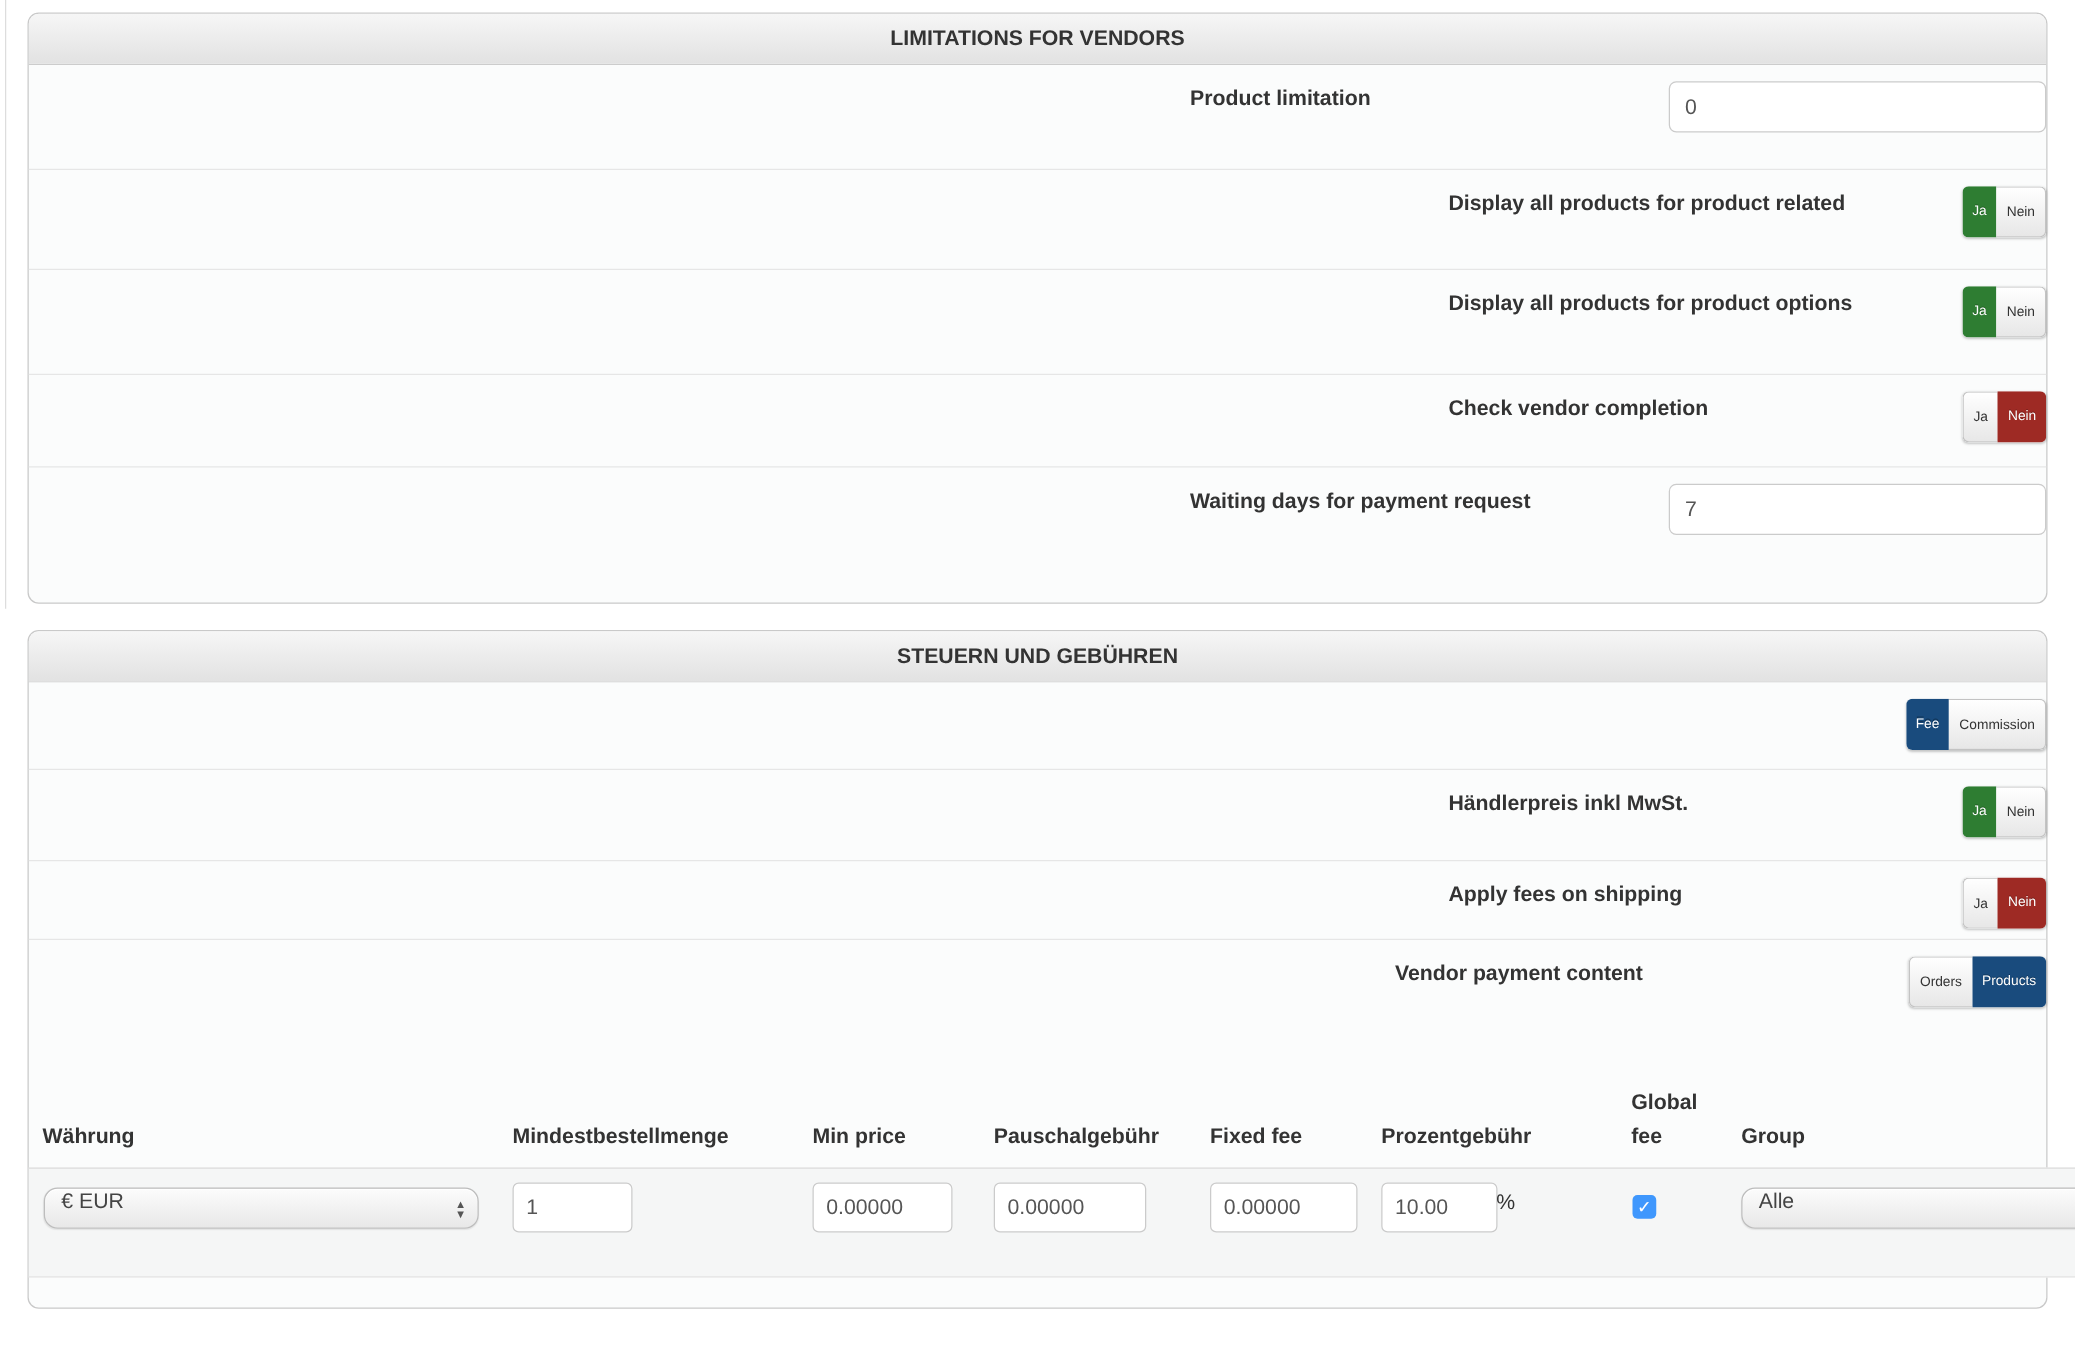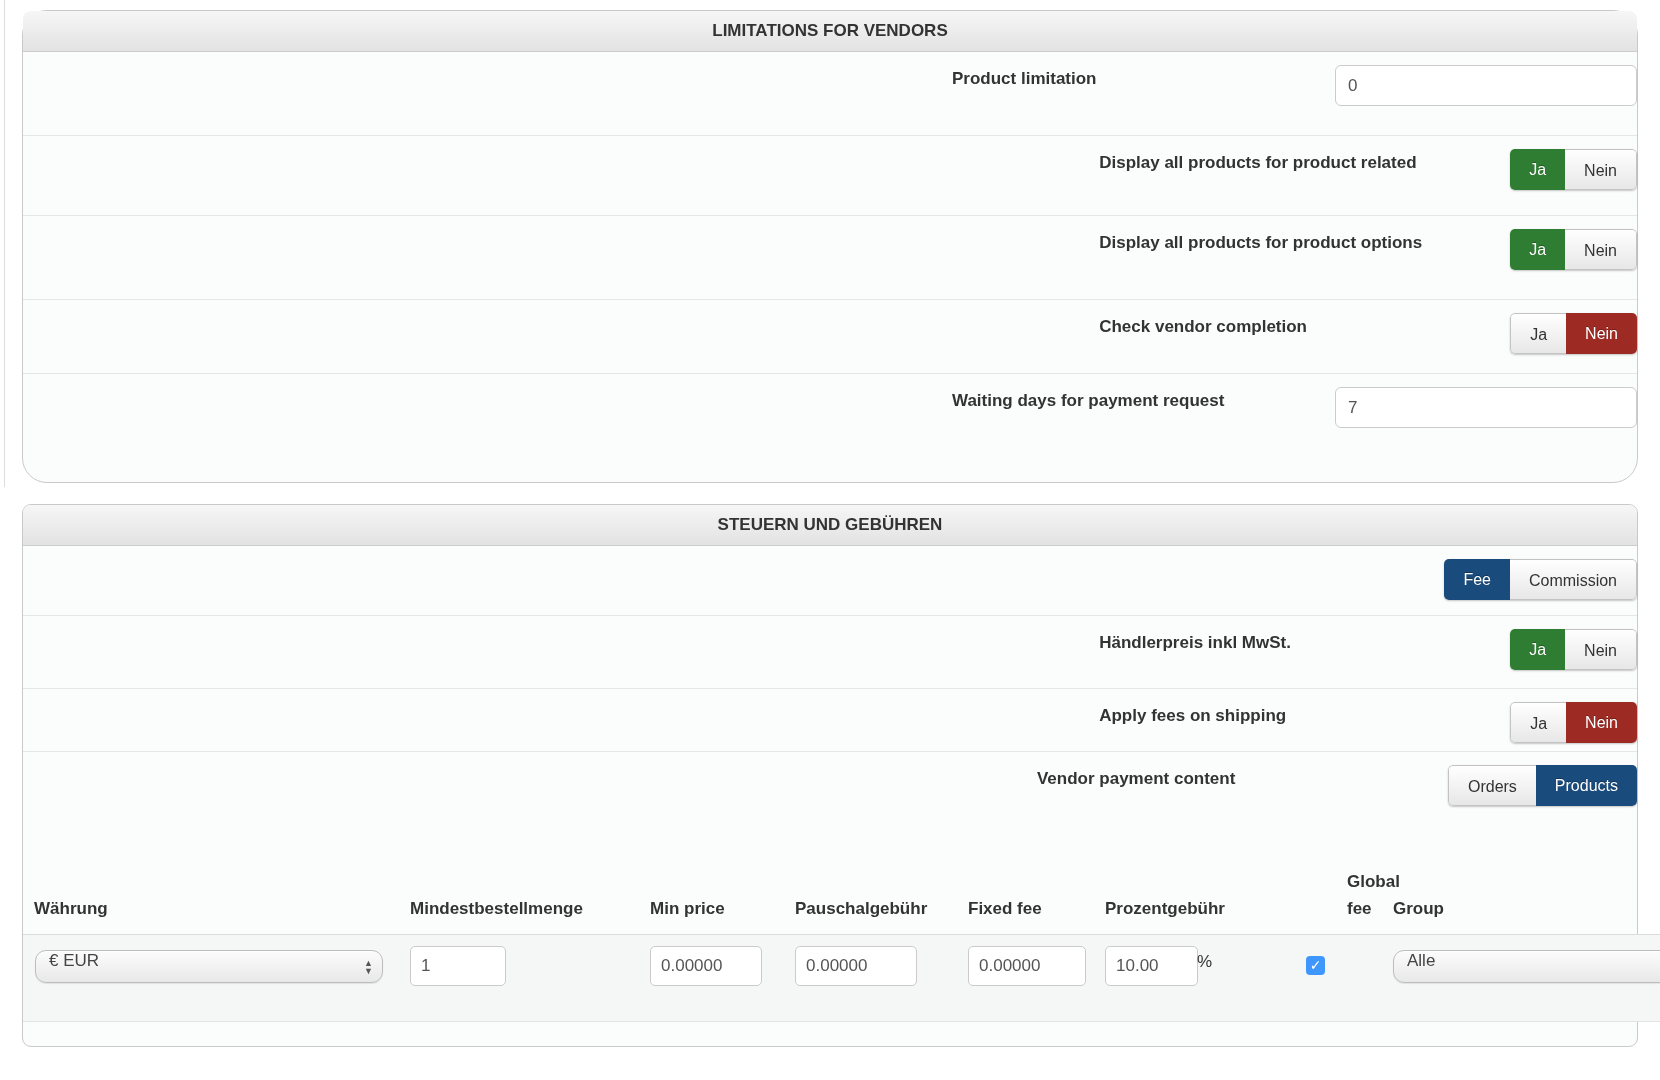--- a/index.html
+++ b/index.html
@@ -8,21 +8,21 @@
     font-family:"Liberation Sans","DejaVu Sans",sans-serif;
     position:relative;color:#333;
   }
   .left-artifact{position:absolute;left:4px;top:0;width:1px;height:487px;background:#dddddd;}
 
   
   .panel{
     position:absolute;left:22px;width:1616px;box-sizing:border-box;
     background:#fbfcfc;border:1px solid #c9c9c9;border-radius:9px;
   }
-  #panel1{top:10px;height:473px;border-radius:25px;}
+  #panel1{top:10px;height:473px;}
   #panel2{top:504px;height:543px;}
   .panel-header{
     height:40px;line-height:40px;text-align:center;
     font-size:17px;font-weight:bold;color:#333;
     background:linear-gradient(#f6f6f6,#e2e2e2);
     border-bottom:1px solid #cccccc;
     border-radius:8px 8px 0 0;
   }
 
   
@@ -40,21 +40,21 @@
     border:1px solid #cbcbcb;border-radius:6px;background:#fff;
     font-family:inherit;font-size:17px;color:#555;padding:0 12px;outline:none;
   }
 
   
   .toggle{
     margin-left:81px;display:inline-flex;height:41px;border-radius:5px;
     overflow:hidden;box-shadow:0 1px 2px rgba(0,0,0,0.22);
   }
   .seg{
-    line-height:41px;font-size:16px;padding:0 19px;box-sizing:border-box;
+    line-height:41px;font-size:11px;padding:0 8px;box-sizing:border-box;
     cursor:pointer;white-space:nowrap;
   }
   .seg.off{
     background:linear-gradient(#ffffff,#e7e7e7);color:#333;
     border:1px solid #c3c3c3;
   }
   .seg.off.first{border-right:none;border-radius:5px 0 0 5px;}
   .seg.off.last{border-left:none;border-radius:0 5px 5px 0;}
   .seg.on{color:#fff;text-shadow:0 -1px 0 rgba(0,0,0,0.3);}
   .seg.on.green{background:#2e7d32;}
@@ -63,21 +63,21 @@
 
   
   .fee-table{position:absolute;left:0;top:321px;width:100%;}
   .fee-thead{position:relative;height:108px;}
   .th{
     position:absolute;bottom:12px;font-size:17px;font-weight:bold;
     color:#333;line-height:27px;white-space:nowrap;
   }
   .th.wrap{white-space:normal;width:64px;}
   .th1{left:11px;} .th2{left:387px;} .th3{left:627px;} .th4{left:772px;}
-  .th5{left:945px;} .th6{left:1082px;} .th7{left:1324px;margin-top:29px;} .th8{left:1370px;}
+  .th5{left:945px;} .th6{left:1082px;} .th7{left:1282px;margin-top:29px;} .th8{left:1370px;}
 
   .fee-row{
     position:relative;width:1637px;height:86px;background:#f5f6f6;
     border-top:1px solid #dcdcdc;border-bottom:1px solid #e3e3e3;
   }
   .mac-select{
     position:absolute;display:flex;align-items:flex-start;box-sizing:border-box;
     height:33px;background:linear-gradient(#fcfcfc,#e8e8e8);
     border:1px solid #bdbdbd;border-radius:11px;
     box-shadow:inset 0 1px 0 #ffffff,0 1px 1px rgba(0,0,0,0.08);

